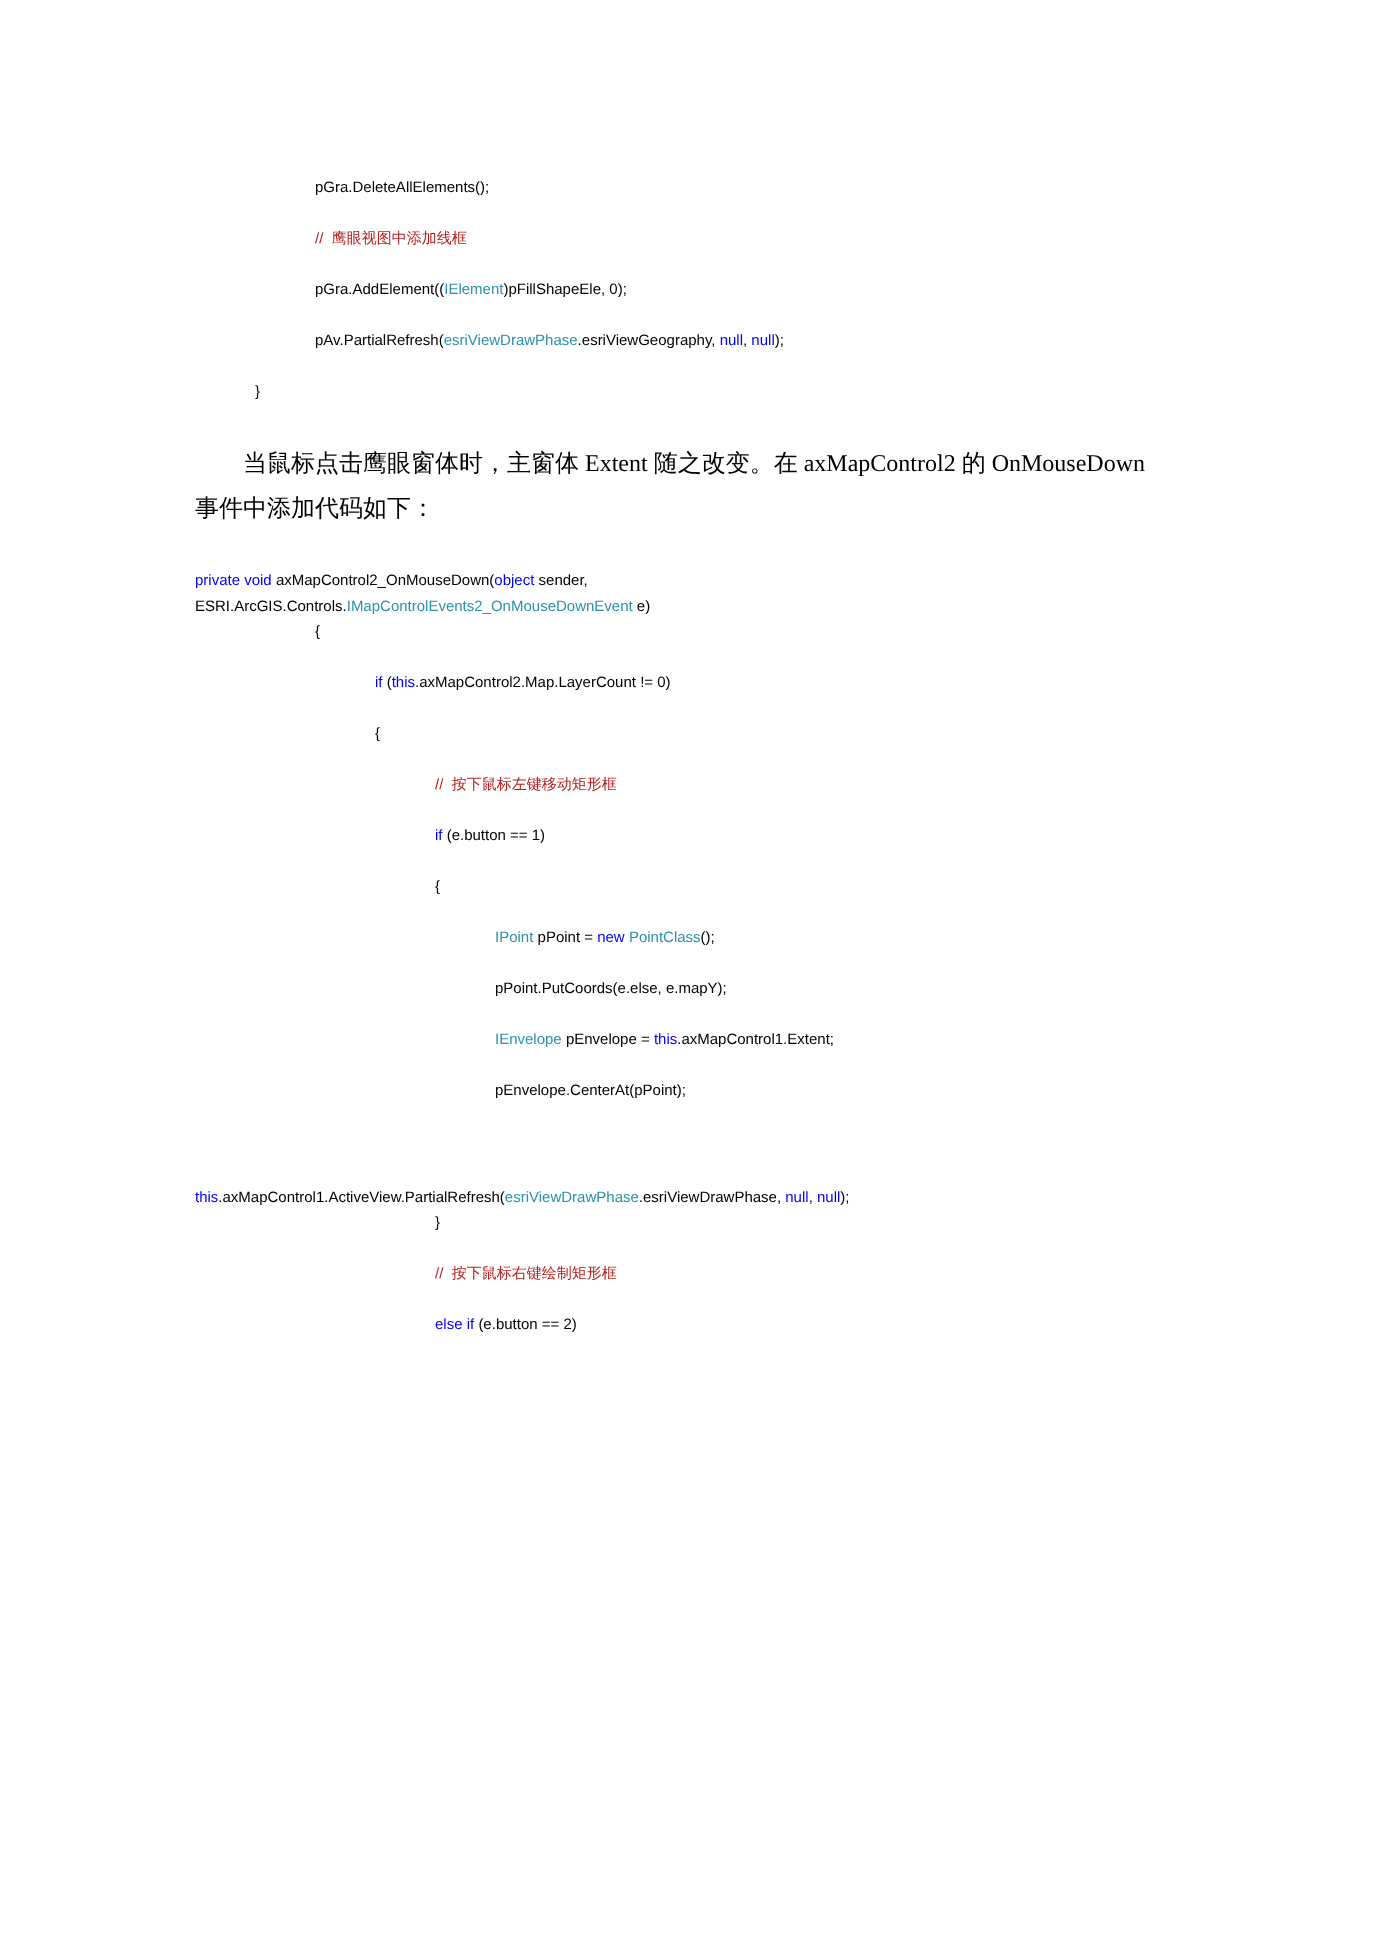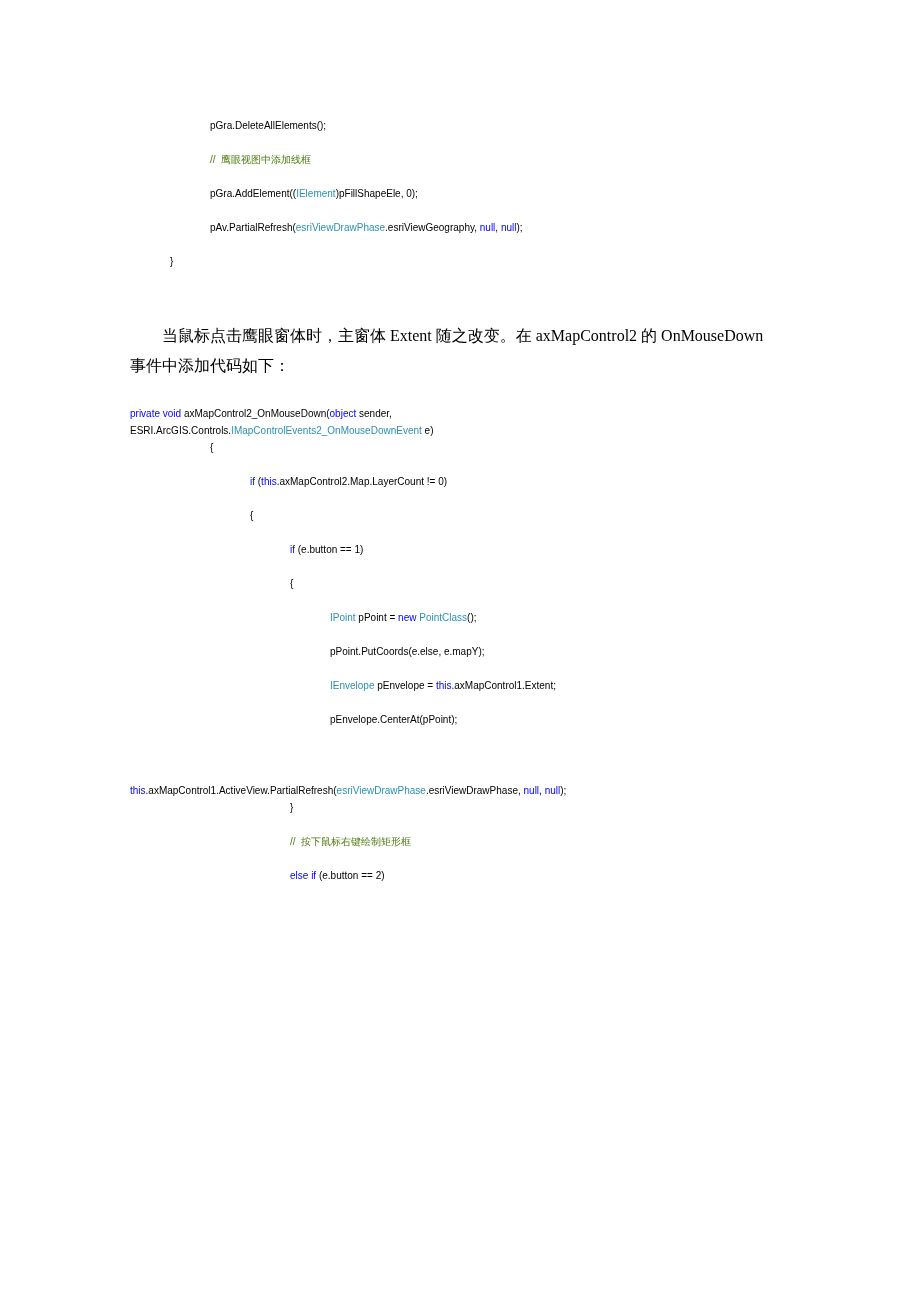--- a/index.html
+++ b/index.html
@@ -14,31 +14,31 @@
   line-height: 1.7;
 }
 .code-block {
   font-family: Arial, sans-serif;
   font-size: 10px;
   line-height: 1.7;
   white-space: pre;
 }
 .kw { color: #0000ff; }
 .type { color: #2b91af; }
-.cm { color: #4d7c0f; }
+.cm { color: #b91c1c; }
 .ind1 { padding-left: 40px; display: block; }
 .ind2 { padding-left: 80px; display: block; }
 .ind3 { padding-left: 120px; display: block; }
 .ind4 { padding-left: 160px; display: block; }
 .ind5 { padding-left: 200px; display: block; }
 .prose {
   font-family: "SimSun", serif;
   font-size: 16px;
   line-height: 1.9;
-  margin: 34px 0 6px 0;
+  margin: 8px 0 6px 0;
   text-align: justify;
 }
 </style>
 </head>
 <body>
 
 <div class="code-block">
 <span class="ind2"><span>pGra.DeleteAllElements();</span></span>
 <span class="ind2"><span class="cm">//  鹰眼视图中添加线框</span></span>
 <span class="ind2"><span>pGra.AddElement((</span><span class="type">IElement</span><span>)pFillShapeEle, 0);</span></span>
@@ -50,20 +50,21 @@
 <span style="display:block;text-indent:2em;">当鼠标点击鹰眼窗体时，主窗体 Extent 随之改变。在 axMapControl2 的 OnMouseDown</span>
 <span style="display:block;">事件中添加代码如下：</span>
 </div>
 
 <div class="code-block">
 <span><span class="kw">private</span><span> </span><span class="kw">void</span><span> axMapControl2_OnMouseDown(</span><span class="kw">object</span><span> sender,</span></span>
 <span><span>ESRI.ArcGIS.Controls.</span><span class="type">IMapControlEvents2_OnMouseDownEvent</span><span> e)</span></span>
 <span class="ind2"><span>{</span></span>
 <span class="ind3"><span class="kw">if</span><span> (</span><span class="kw">this</span><span>.axMapControl2.Map.LayerCount != 0)</span></span>
 <span class="ind3"><span>{</span></span>
+<span class="ind4"><span class="cm">//  按下鼠标左键移动矩形框</span></span>
 <span class="ind4"><span class="kw">if</span><span> (e.button == 1)</span></span>
 <span class="ind4"><span>{</span></span>
 <span class="ind5"><span class="type">IPoint</span><span> pPoint = </span><span class="kw">new</span><span> </span><span class="type">PointClass</span><span>();</span></span>
 <span class="ind5"><span>pPoint.PutCoords(e.else, e.mapY);</span></span>
 <span class="ind5"><span class="type">IEnvelope</span><span> pEnvelope = </span><span class="kw">this</span><span>.axMapControl1.Extent;</span></span>
 <span class="ind5"><span>pEnvelope.CenterAt(pPoint);</span></span>
 <span style="display:block;height:20px;"></span>
 <span><span class="kw">this</span><span>.axMapControl1.ActiveView.PartialRefresh(</span><span class="type">esriViewDrawPhase</span><span>.esriViewDrawPhase, </span><span class="kw">null</span><span>, </span><span class="kw">null</span><span>);</span></span>
 <span class="ind4"><span>}</span></span>
 <span class="ind4"><span class="cm">//  按下鼠标右键绘制矩形框</span></span>

